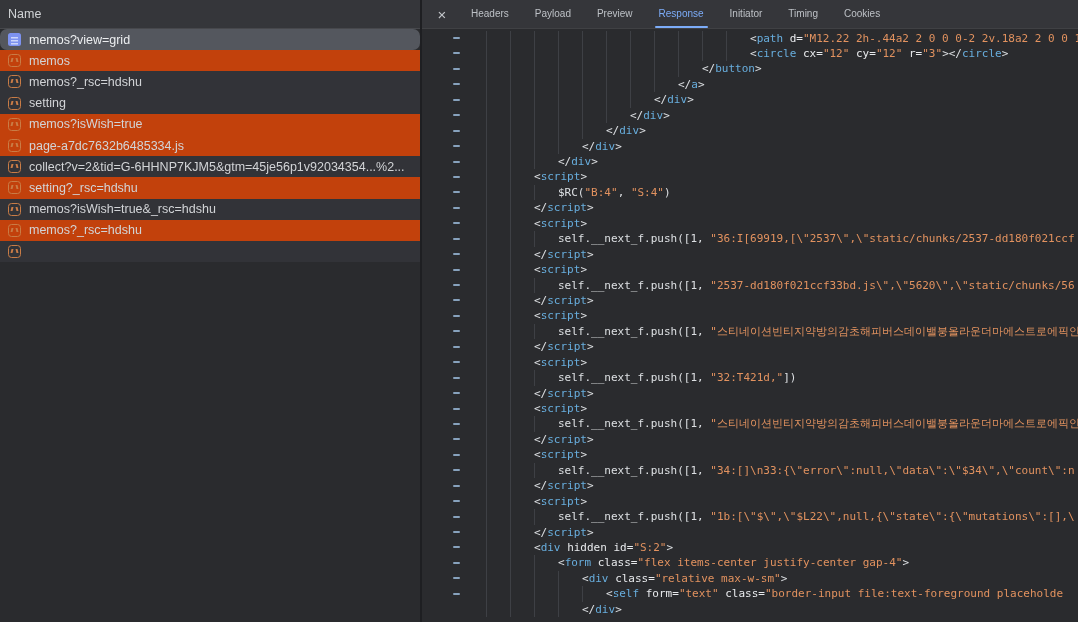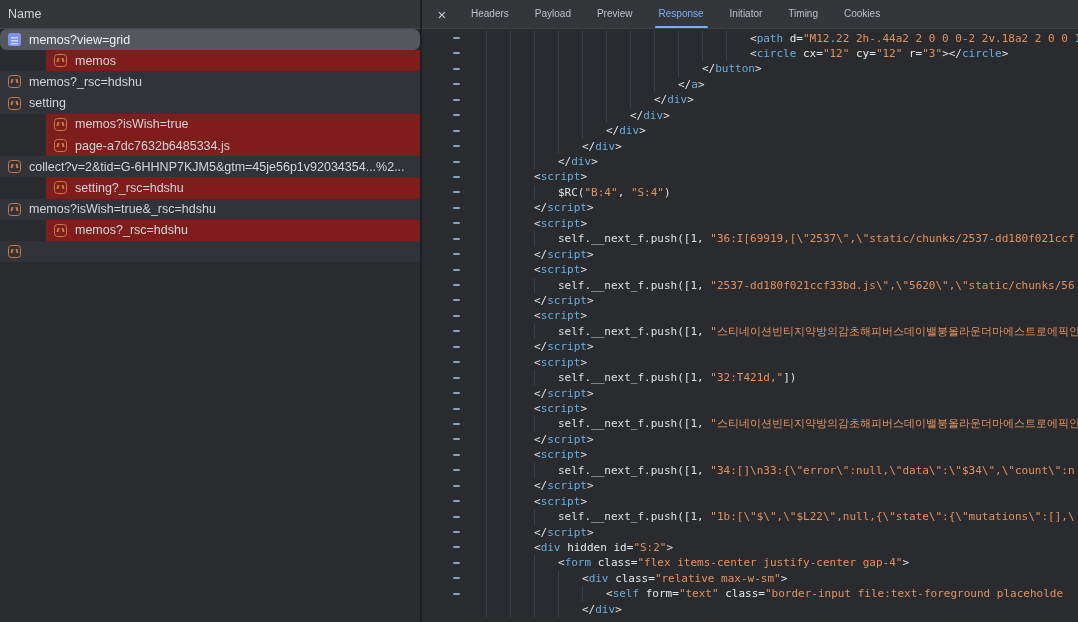--- a/index.html
+++ b/index.html
@@ -7,21 +7,21 @@
        background:#2a2b2e;font-family:"Liberation Sans",sans-serif;
        -webkit-font-smoothing:antialiased;}
   
   .left{flex:0 0 420px;width:420px;display:flex;flex-direction:column;
         background:#2a2b2e;border-right:2px solid #1e1f22;min-width:0;}
   .lp-header{flex:0 0 28px;height:28px;background:#35363a;border-bottom:1px solid #47484c;
              display:flex;align-items:center;padding-left:8px;color:#d0d3d6;font-size:12.5px;}
   .req-list{display:flex;flex-direction:column;}
   .req-row{flex:0 0 21.2px;height:21.2px;display:flex;align-items:center;
            color:#d2d4d7;font-size:12.5px;overflow:hidden;}
-  .req-row.dark{background:#7f1d1d;margin-left:46px;}
+  .req-row.dark{background:#c2410c;}
   .req-row.light{background:#323338;}
   .req-row.sel{background:var(--sel-row,#54575e);color:#eceef0;border-radius:7px;}
   .rlabel{white-space:nowrap;overflow:hidden;}
   .ric{flex:0 0 13px;width:13px;height:13px;margin:0 8px;position:relative;box-sizing:border-box;}
   .icon-doc{background:#7d92f0;border-radius:2.5px;
     background-image:linear-gradient(#ccd5fb,#ccd5fb),linear-gradient(#ccd5fb,#ccd5fb),linear-gradient(#ccd5fb,#ccd5fb);
     background-size:7px 1.5px;background-repeat:no-repeat;
     background-position:3px 3.5px,3px 6.5px,3px 9.5px;}
   .icon-fetch{border:1.5px solid #c97c46;border-radius:3.5px;}
   .icon-fetch::before,.icon-fetch::after{content:"";position:absolute;top:3px;width:2px;height:4px;

